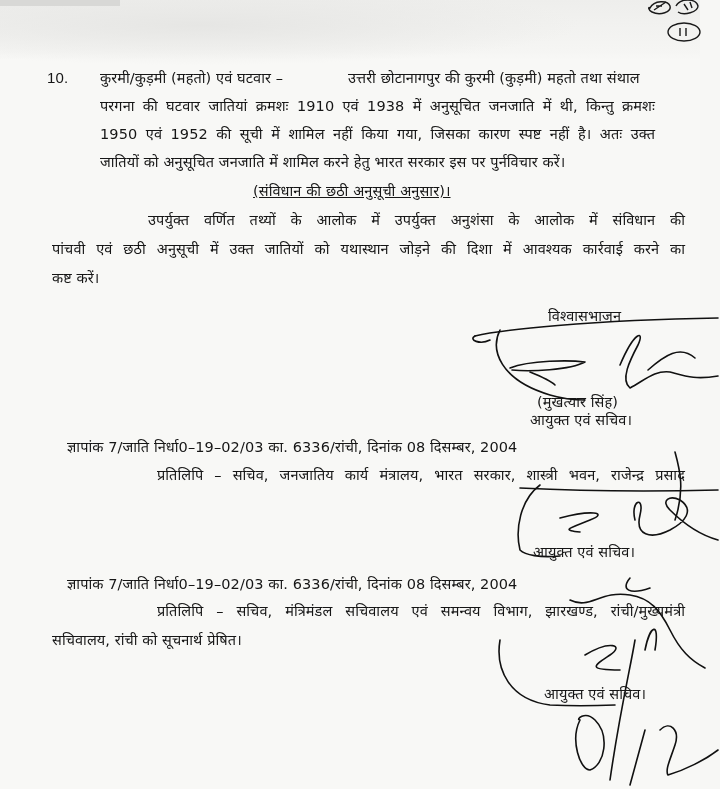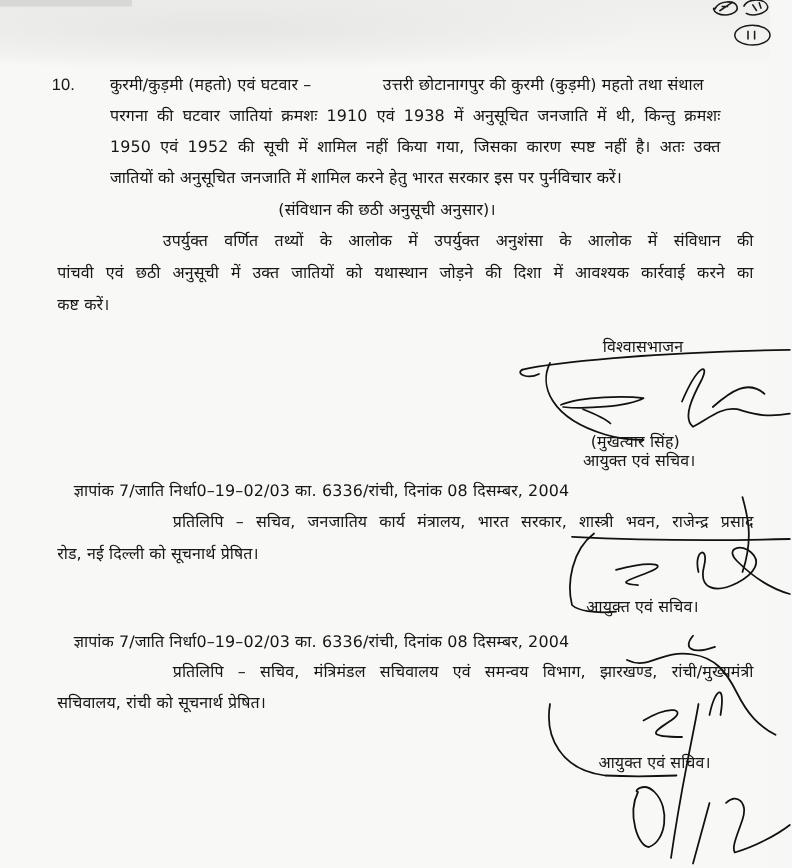--- a/index.html
+++ b/index.html
@@ -44,42 +44,41 @@
     <ellipse cx="44" cy="32" rx="16" ry="9"></ellipse>
     <path d="M40 28 L40 36 M46 28 L46 36"></path>
   </svg>
 
   <div class="t" style="left:47px;top:68px;font-family:'Liberation Sans',sans-serif;font-size:15px;">10.</div>
   <div class="t" style="left:100px;top:68px;">कुरमी/कुड़मी (महतो) एवं घटवार –</div>
   <div class="t" style="left:348px;top:68px;">उत्तरी छोटानागपुर की कुरमी (कुड़मी) महतो तथा संथाल</div>
   <div class="t just" style="left:100px;top:96px;width:555px;">परगना की घटवार जातियां क्रमशः 1910 एवं 1938 में अनुसूचित जनजाति में थी, किन्तु क्रमशः</div>
   <div class="t just" style="left:100px;top:124px;width:555px;">1950 एवं 1952 की सूची में शामिल नहीं किया गया, जिसका कारण स्पष्ट नहीं है। अतः उक्त</div>
   <div class="t" style="left:100px;top:152px;">जातियों को अनुसूचित जनजाति में शामिल करने हेतु भारत सरकार इस पर पुर्नविचार करें।</div>
-  <div class="t" style="left:253px;top:181px;">(संविधान की छठी अनुसूची अनुसार)।</div>
+  <div class="t" style="left:253px;top:181px;text-decoration:underline;">(संविधान की छठी अनुसूची अनुसार)।</div>
 
   <div class="t just" style="left:148px;top:210px;width:537px;">उपर्युक्त वर्णित तथ्यों के आलोक में उपर्युक्त अनुशंसा के आलोक में संविधान की</div>
   <div class="t just" style="left:52px;top:239px;width:633px;">पांचवी एवं छठी अनुसूची में उक्त जातियों को यथास्थान जोड़ने की दिशा में आवश्यक कार्रवाई करने का</div>
   <div class="t" style="left:52px;top:268px;">कष्ट करें।</div>
 
   <div class="t" style="left:548px;top:306px;">विश्वासभाजन</div>
   <svg class="sig" style="left:470px;top:300px;width:250px;height:110px" viewBox="0 0 250 110">
     <path d="M5 36 C 30 30, 120 20, 248 18"></path>
     <path d="M5 36 C -2 40, 10 45, 20 40"></path>
     <path d="M30 30 C 20 50, 30 80, 80 95 C 90 98, 100 100, 115 100"></path>
     <path d="M40 68 C 60 60, 100 60, 115 62 C 100 70, 60 72, 42 70"></path>
     <path d="M60 72 C 70 76, 80 80, 85 85"></path>
     <path d="M150 65 C 165 30, 175 30, 168 45 C 160 60, 150 80, 160 88 C 175 80, 185 70, 200 72 C 215 76, 225 80, 248 76"></path>
     <path d="M178 70 C 195 55, 210 45, 225 58"></path>
   </svg>
   <div class="t" style="left:537px;top:392px;">(मुखत्यार सिंह)</div>
   <div class="t" style="left:530px;top:410px;">आयुक्त एवं सचिव।</div>
 
   <div class="t" style="left:67px;top:437px;">ज्ञापांक 7/जाति निर्धा0–19–02/03 का. 6336/रांची, दिनांक  08 दिसम्बर, 2004</div>
   <div class="t just" style="left:157px;top:465px;width:528px;">प्रतिलिपि – सचिव, जनजातिय कार्य मंत्रालय, भारत सरकार, शास्त्री भवन, राजेन्द्र प्रसाद</div>
-  <div class="t" style="left:52px;top:494px;">रोड, नई दिल्ली को सूचनार्थ प्रेषित।</div>
   <svg class="sig" style="left:500px;top:440px;width:220px;height:120px" viewBox="0 0 220 120">
     <path d="M20 48 C 60 50, 140 52, 218 50"></path>
     <path d="M40 45 C 20 60, 15 90, 20 110 C 25 115, 40 118, 60 116"></path>
     <path d="M60 78 C 90 70, 110 72, 90 80 C 70 88, 60 90, 80 92"></path>
     <path d="M135 80 C 130 60, 145 55, 140 75 C 135 95, 150 100, 170 90 C 185 82, 195 70, 180 60 C 170 55, 160 60, 170 70 C 185 85, 200 95, 218 100"></path>
     <path d="M175 12 C 180 30, 185 50, 175 80"></path>
   </svg>
   <div class="t" style="left:533px;top:542px;">आयुक्त एवं सचिव।</div>
 
   <div class="t" style="left:67px;top:574px;">ज्ञापांक 7/जाति निर्धा0–19–02/03 का. 6336/रांची, दिनांक  08 दिसम्बर, 2004</div>

